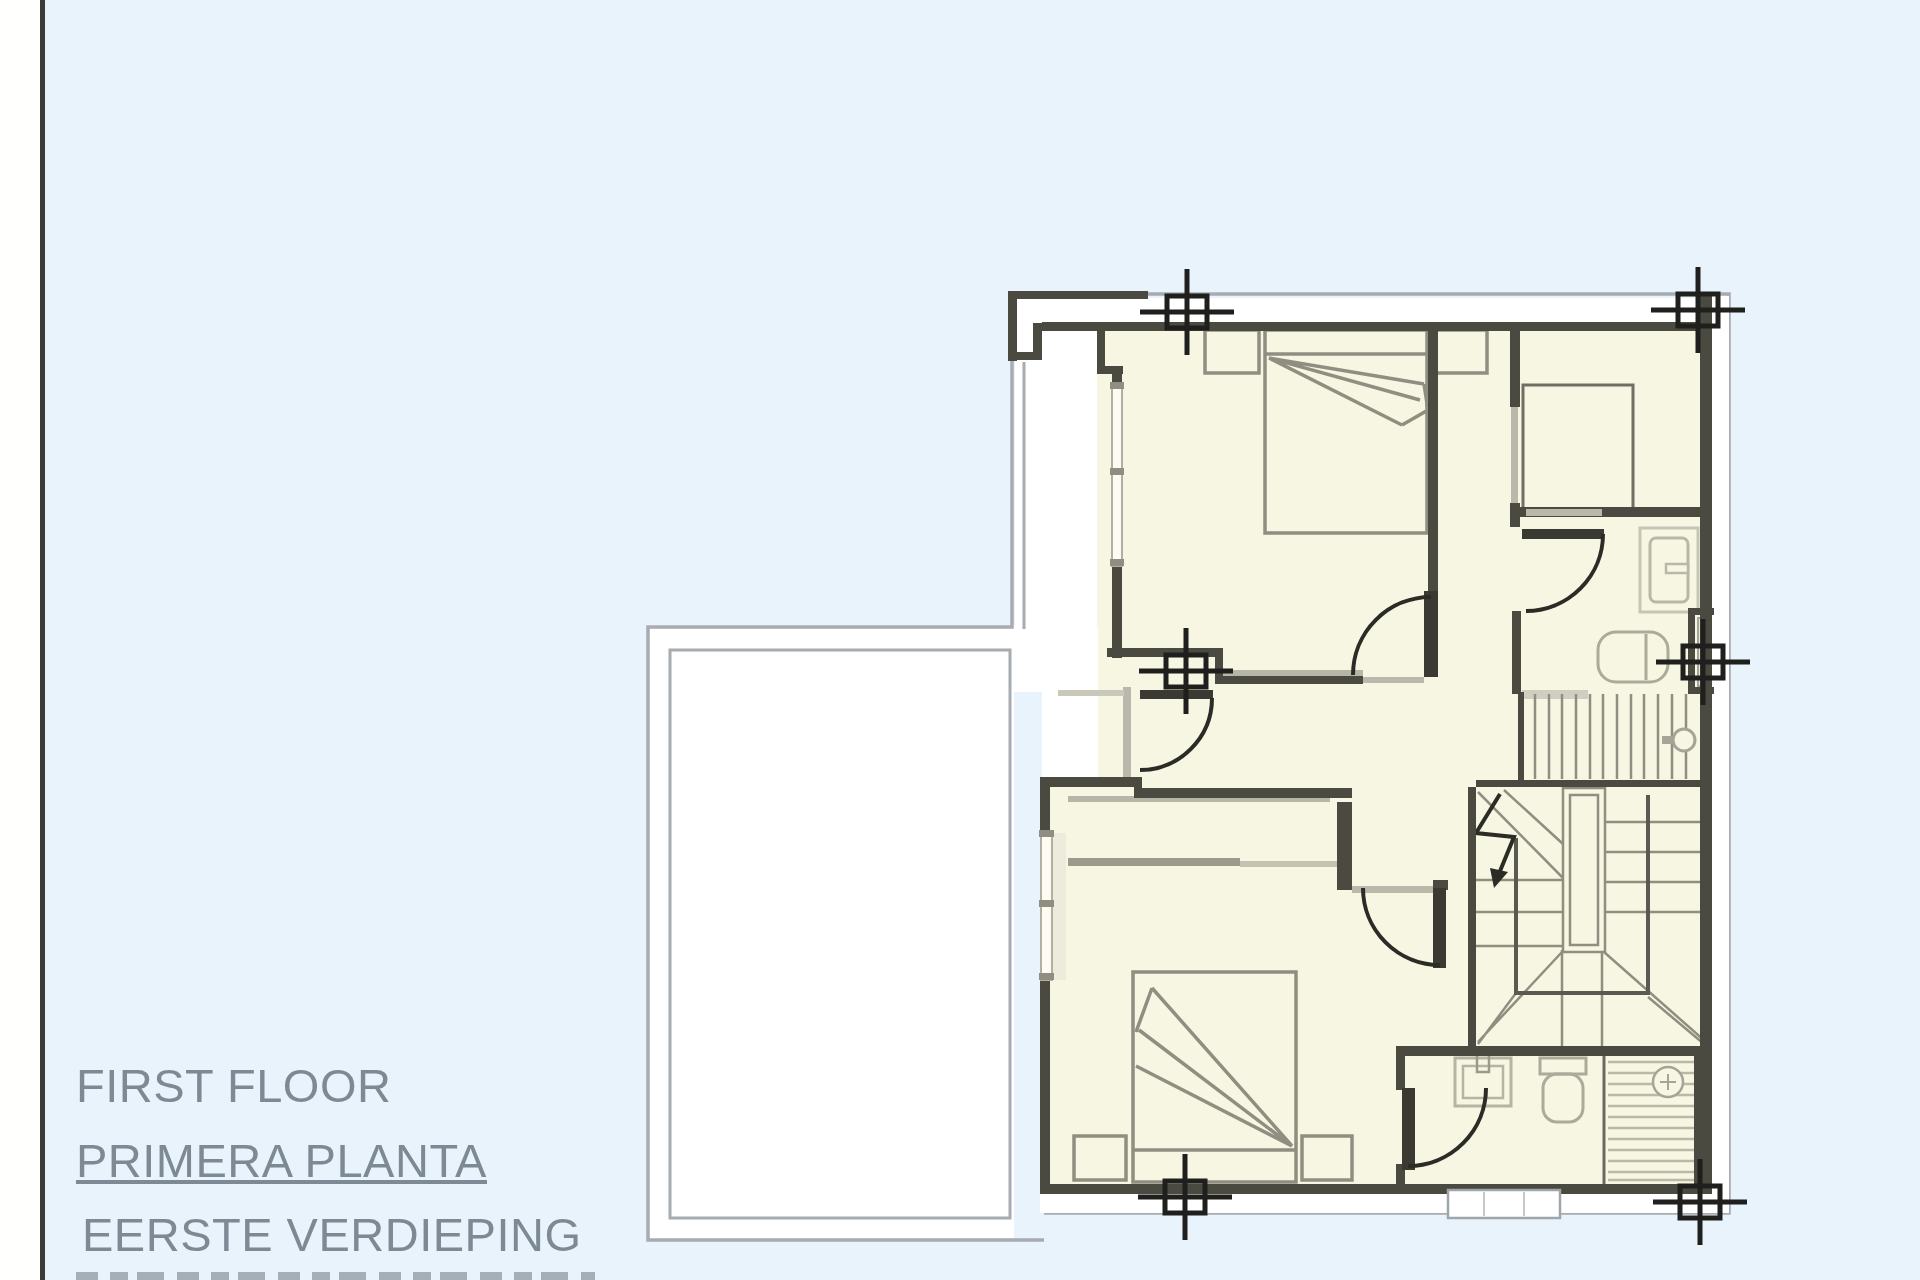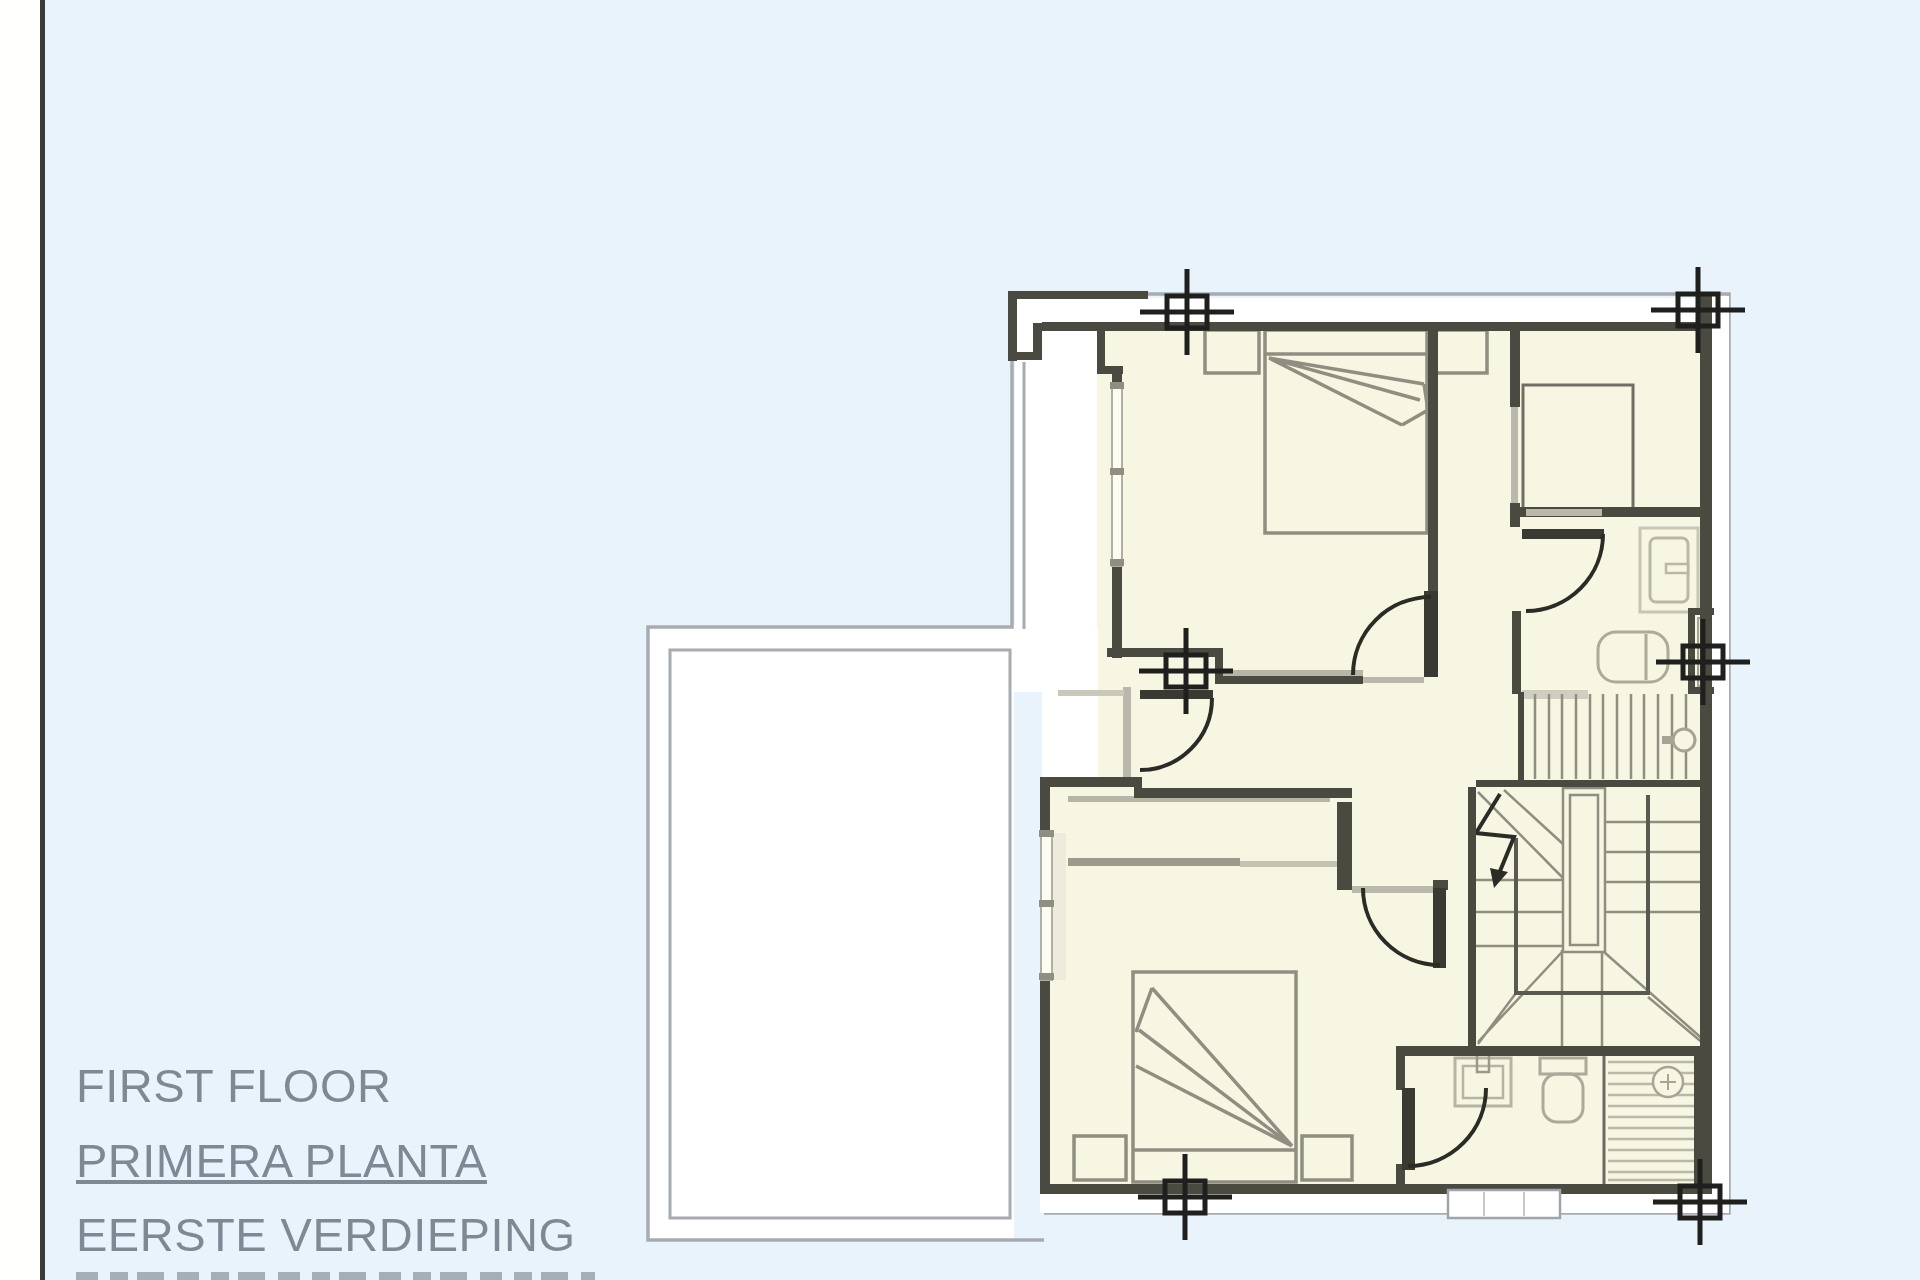--- a/index.html
+++ b/index.html
@@ -13,21 +13,21 @@
   .title-block{
     position:absolute;left:76px;top:1040px;width:700px;
     color:#7d8a95;
   }
   .title-line{
     position:absolute;left:0;
     font-size:47px;line-height:47px;letter-spacing:.5px;white-space:nowrap;
   }
   .title-line.l0{top:22px;}
   .title-line.l1{top:97px;text-decoration:underline;}
-  .title-line.l2{top:171px;}
+  .title-line.l2{top:171px;margin-left:6px;}
   
   .clipped-line{
     position:absolute;left:76px;top:1272px;width:519px;height:8px;overflow:hidden;
     background:repeating-linear-gradient(90deg,
       #8d98a2 0 22px, rgba(0,0,0,0) 22px 34px,
       #8d98a2 34px 52px, rgba(0,0,0,0) 52px 61px,
       #8d98a2 61px 88px, rgba(0,0,0,0) 88px 101px);
     opacity:.75;
   }
 </style>

